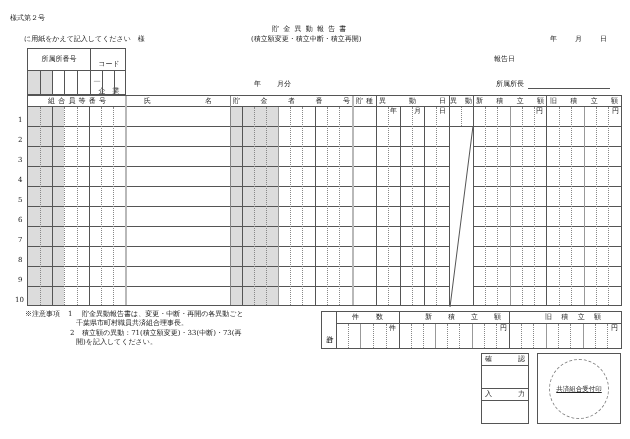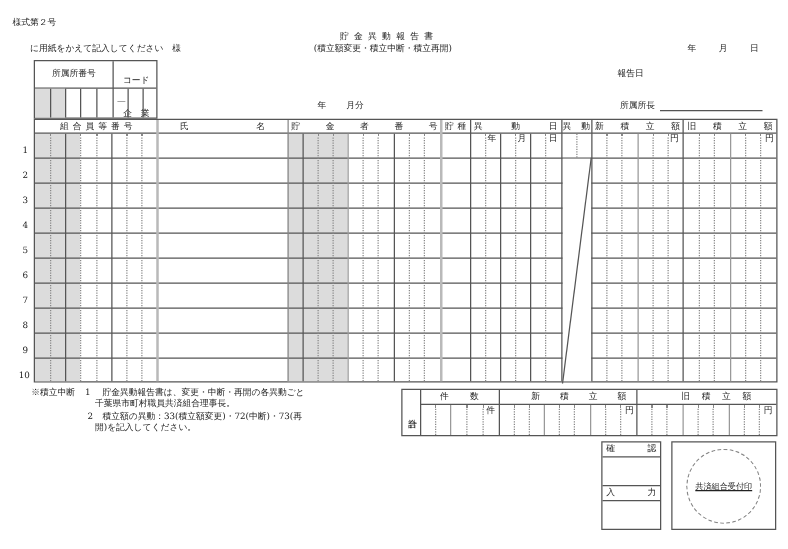--- a/index.html
+++ b/index.html
@@ -165,26 +165,26 @@
 <div class="abs t" style="left:18px;top:136px;">2</div>
 <div class="abs t" style="left:18px;top:156px;">3</div>
 <div class="abs t" style="left:18px;top:176px;">4</div>
 <div class="abs t" style="left:18px;top:196px;">5</div>
 <div class="abs t" style="left:18px;top:216px;">6</div>
 <div class="abs t" style="left:18px;top:236px;">7</div>
 <div class="abs t" style="left:18px;top:256px;">8</div>
 <div class="abs t" style="left:18px;top:276px;">9</div>
 <div class="abs t" style="left:15px;top:296px;">10</div>
 
-<div class="abs t" style="left:25px;top:310px;">※積立中断</div>
+<div class="abs t" style="left:25px;top:310px;">※注意事項</div>
 <div class="abs t" style="left:68px;top:310px;">1</div>
 <div class="abs t" style="left:82px;top:310px;">貯金異動報告書は、変更・中断・再開の各異動ごと</div>
 <div class="abs t" style="left:76px;top:319px;">千葉県市町村職員共済組合理事長。</div>
 <div class="abs t" style="left:70px;top:329px;">2</div>
-<div class="abs t" style="left:82px;top:329px;">積立額の異動：33(積立額変更)・72(中断)・73(再</div>
+<div class="abs t" style="left:82px;top:329px;">積立額の異動：71(積立額変更)・33(中断)・73(再</div>
 <div class="abs t" style="left:76px;top:338px;">開)を記入してください。</div>
 
 <div class="box" style="left:321px;top:311px;width:301px;height:38px;">
   <div class="abs" style="left:0;top:0;width:14px;bottom:0;display:flex;flex-direction:column;justify-content:center;align-items:center;">
     <span class="t" style="writing-mode:vertical-rl;">合計</span>
   </div>
   <div class="abs" style="left:14px;top:0;bottom:0;border-left:1px solid #555;"></div>
   <div class="abs" style="left:14px;right:0;top:11px;border-top:1px solid #555;"></div>
 
   <div class="abs t spread" style="left:14px;top:1px;width:63px;padding:0 16px;">

